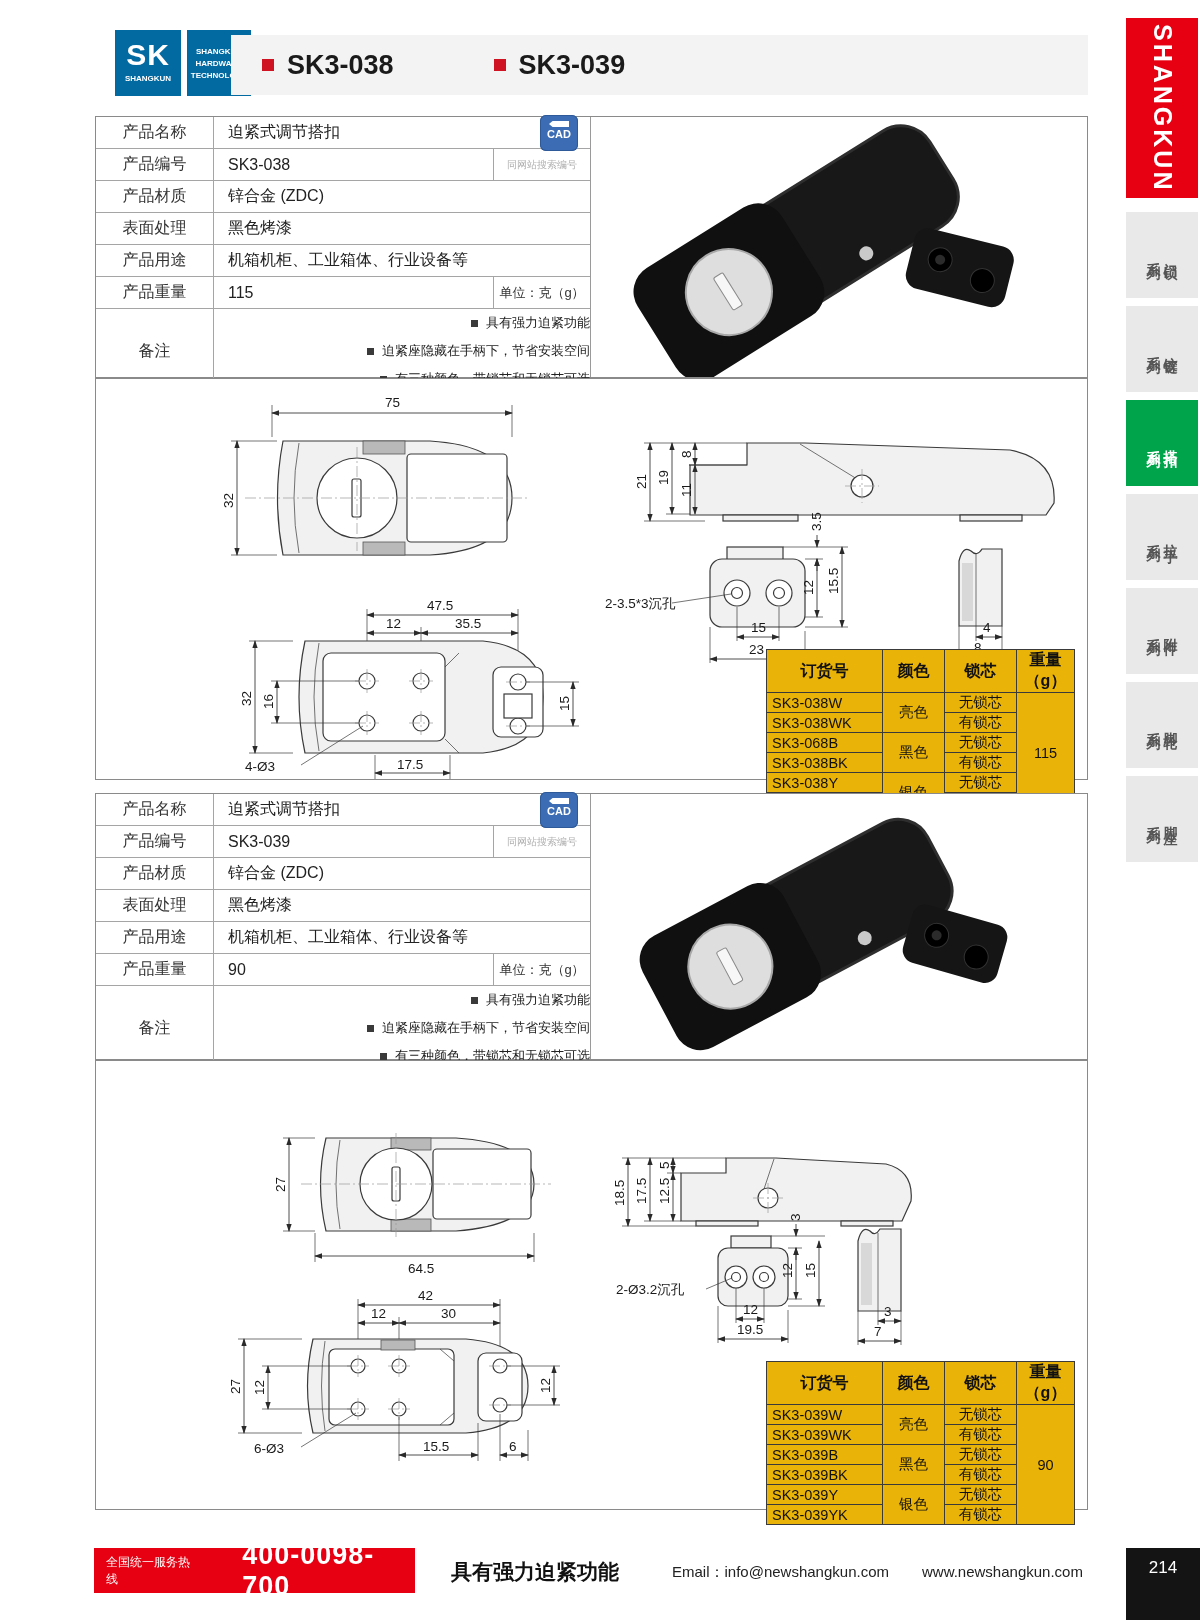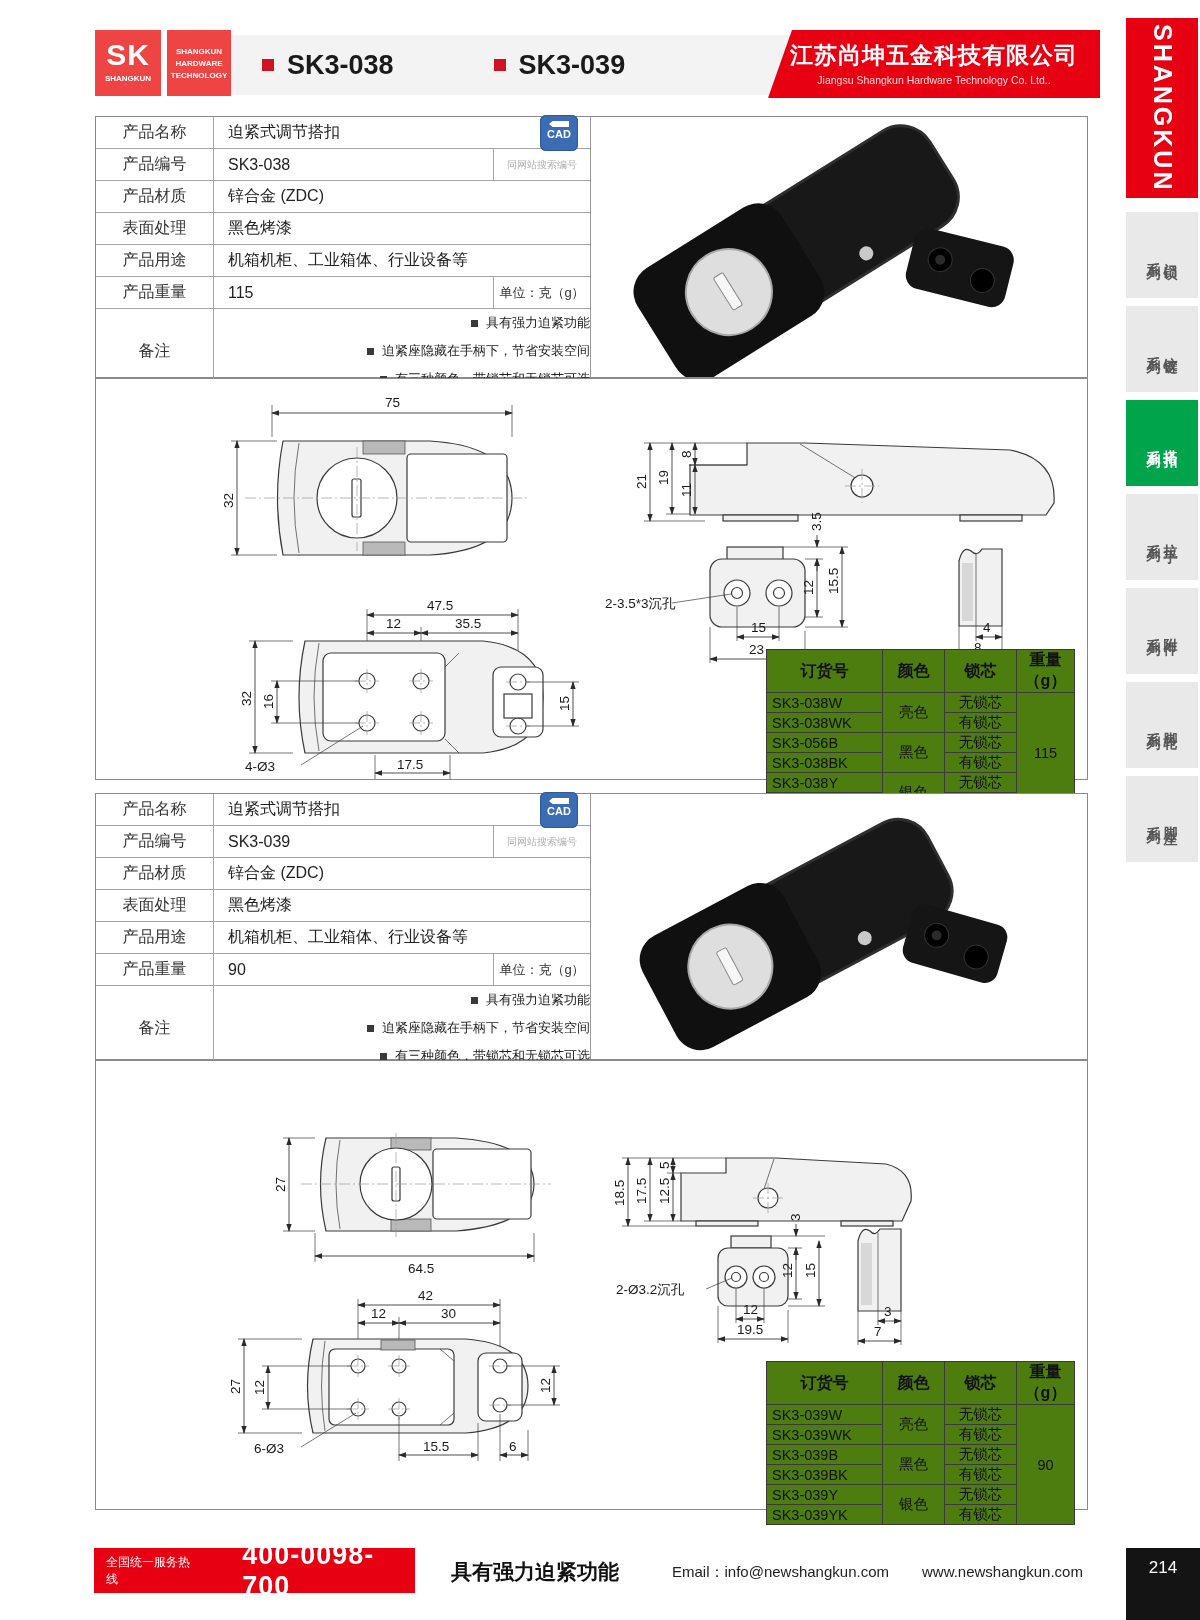--- a/index.html
+++ b/index.html
@@ -1,19 +1,19 @@
 <!DOCTYPE html>
 <html><head>
 <meta charset="utf-8">
 <style>
   html,body{margin:0;padding:0;background:#fff;}
   .page{position:relative;width:1200px;height:1620px;background:#fff;overflow:hidden;
         font-family:"Liberation Sans","DejaVu Sans",sans-serif;color:#333;}
   
-  .logo-box{position:absolute;background:#ef4444;color:#fff;text-align:center;}
+  .logo-box{position:absolute;background:#0369a1;color:#fff;text-align:center;margin-left:20px;}
   .logo-box1{left:95px;top:30px;width:66px;height:66px;}
   .logo-sk{font-size:30px;font-weight:bold;letter-spacing:1px;margin-top:8px;}
   .logo-sub{font-size:8px;font-weight:bold;margin-top:2px;}
   .logo-box2{left:167px;top:30px;width:64px;height:66px;display:flex;flex-direction:column;justify-content:center;gap:3px;}
   .logo-line{font-size:8px;font-weight:bold;}
   .code-bar{position:absolute;left:231px;top:35px;width:857px;height:60px;background:#f3f3f3;display:flex;align-items:center;}
   .code-bullet{width:12px;height:12px;background:#cf1322;margin-left:31px;}
   .code-text{font-size:27px;font-weight:bold;color:#1a1a1a;margin-left:13px;}
   .code-bullet.b2{margin-left:100px;}
   .company-banner{position:absolute;left:768px;top:30px;width:332px;height:68px;background:#e60012;
@@ -41,21 +41,21 @@
   .cad-btn{position:absolute;right:12px;top:-14px;width:38px;height:36px;background:#3b6cb4;border-radius:6px;
       color:#fff;text-align:center;cursor:pointer;box-shadow:0 0 0 1px #2f5a99 inset;}
   .cad-pencil{width:20px;height:6px;background:#fff;margin:6px auto 2px;clip-path:polygon(0 50%,18% 0,100% 0,100% 100%,18% 100%);}
   .cad-txt{font-size:11px;font-weight:bold;line-height:11px;}
   .note-line{display:flex;align-items:center;margin:5px 0;}
   .note-bullet{width:7px;height:7px;background:#3a3a3a;margin-right:8px;flex:0 0 7px;}
   .note-text{font-size:13px;color:#222;}
   .notes-col{display:flex;flex-direction:column;justify-content:center;padding-left:14px;flex:1;align-items:flex-end;}
   .photo-wrap{position:absolute;top:0;left:495px;width:497px;height:100%;}
   
-  .order{position:absolute;border-collapse:collapse;background:#4d7c0f;}
+  .order{position:absolute;border-collapse:collapse;background:#eab308;}
   .order th,.order td{border:1px solid #3a3a3a;text-align:center;padding:0 5px;box-sizing:border-box;}
   .order th{height:27px;font-size:16px;font-weight:bold;color:#111;}
   .order td{height:16px;font-size:14.5px;color:#111;}
   .order td.sku{text-align:left;width:116px;}
   .order .c-col{width:62px;}
   .order .l-col{width:72px;}
   .order .w-col{width:58px;}
   
   .dwg{stroke:#3a3a3a;fill:#f1f1f1;stroke-width:1.2;}
   .dwgw{stroke:#3a3a3a;fill:#ffffff;stroke-width:1.2;}
@@ -87,24 +87,20 @@
   <div class="logo-box logo-box2">
     <div class="logo-line">SHANGKUN</div>
     <div class="logo-line">HARDWARE</div>
     <div class="logo-line">TECHNOLOGY</div>
   </div>
   <div class="code-bar">
     <span class="code-bullet"></span>
     <span class="code-text">SK3-038</span>
     <span class="code-bullet b2"></span>
     <span class="code-text">SK3-039</span>
-  </div>
-  <div class="company-banner">
-    <div class="company-cn">江苏尚坤五金科技有限公司</div>
-    <div class="company-en">Jiangsu Shangkun Hardware Technology Co. Ltd..</div>
   </div>
 
   <div class="side-brand">SHANGKUN</div>
   <div class="side-item" style="top:212px">
     <span class="vtxt"><span>门锁</span><br>
     <span>系列</span></span>
     </div>
   <div class="side-item" style="top:306px">
     <span class="vtxt"><span>铰链</span><br>
     <span>系列</span></span>
@@ -361,21 +357,21 @@
         <td class="sku">SK3-038W</td>
         <td rowspan="2">亮色</td>
         <td>无锁芯</td>
         <td rowspan="6">115</td>
       </tr>
       <tr>
             <td class="sku">SK3-038WK</td>
             <td>有锁芯</td>
           </tr>
       <tr>
-            <td class="sku">SK3-056B</td>
+            <td class="sku">SK3-068B</td>
             <td rowspan="2">黑色</td>
             <td>无锁芯</td>
           </tr>
       <tr>
             <td class="sku">SK3-038BK</td>
             <td>有锁芯</td>
           </tr>
       <tr>
             <td class="sku">SK3-038Y</td>
             <td rowspan="2">银色</td>

